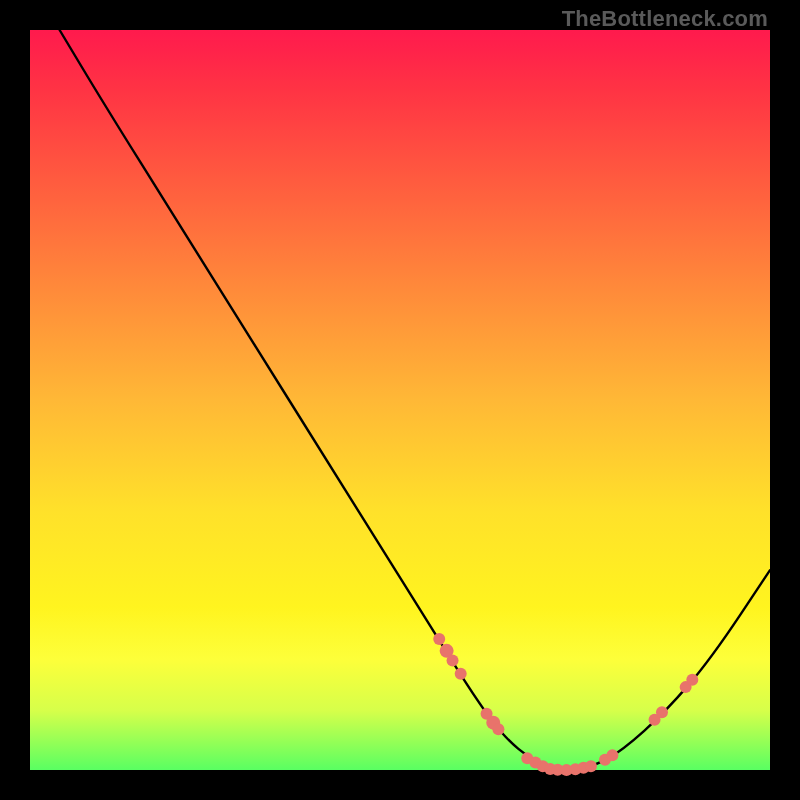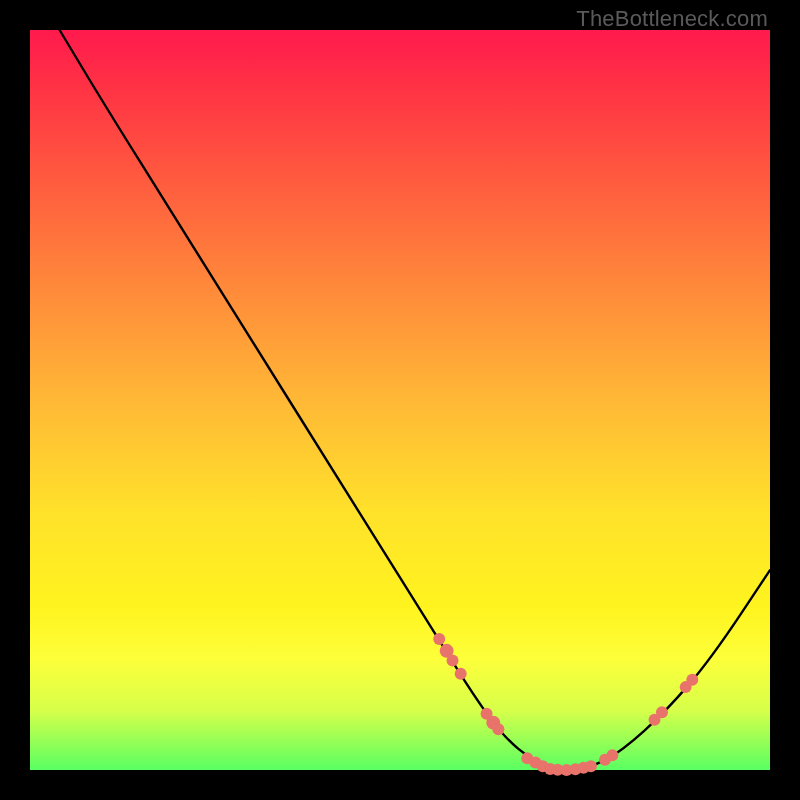--- a/index.html
+++ b/index.html
@@ -27,21 +27,21 @@
       #fff41f 78%,
       #fdff3a 85%,
       #d6ff4a 92%,
       #59ff62 100%);
   }
   .watermark {
     position: absolute;
     top: 6px;
     right: 32px;
     font-size: 22px;
-    font-weight: 400;
+    font-weight: 700;
     color: #5a5a5a;
     letter-spacing: 0.2px;
   }
   svg.plot {
     position: absolute;
     left: 0;
     top: 0;
   }
 </style>
 </head>

